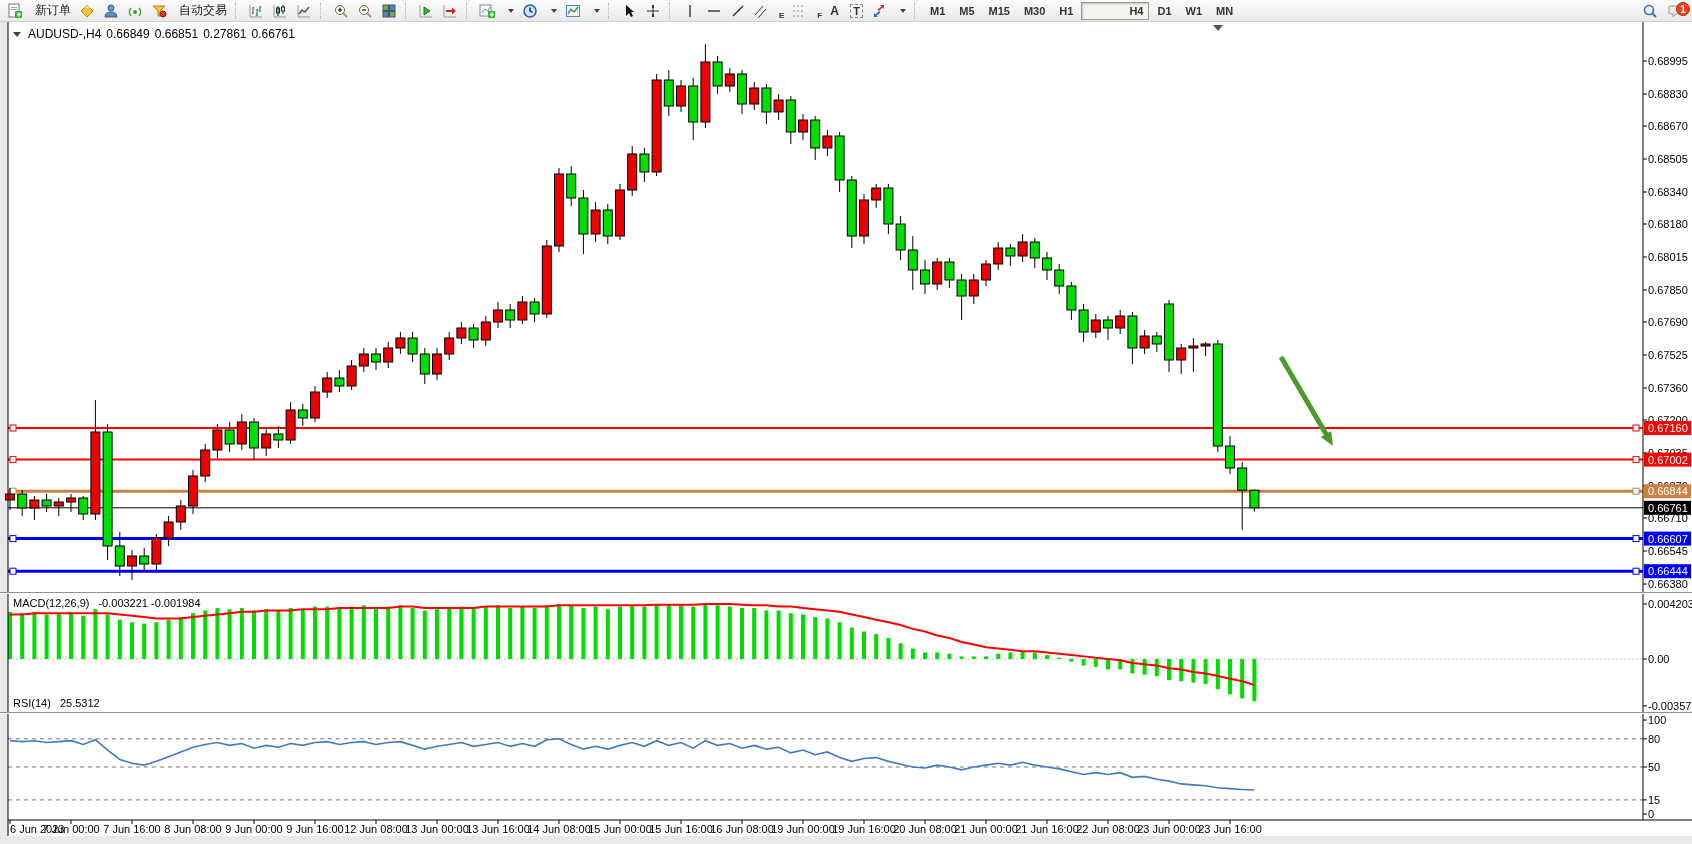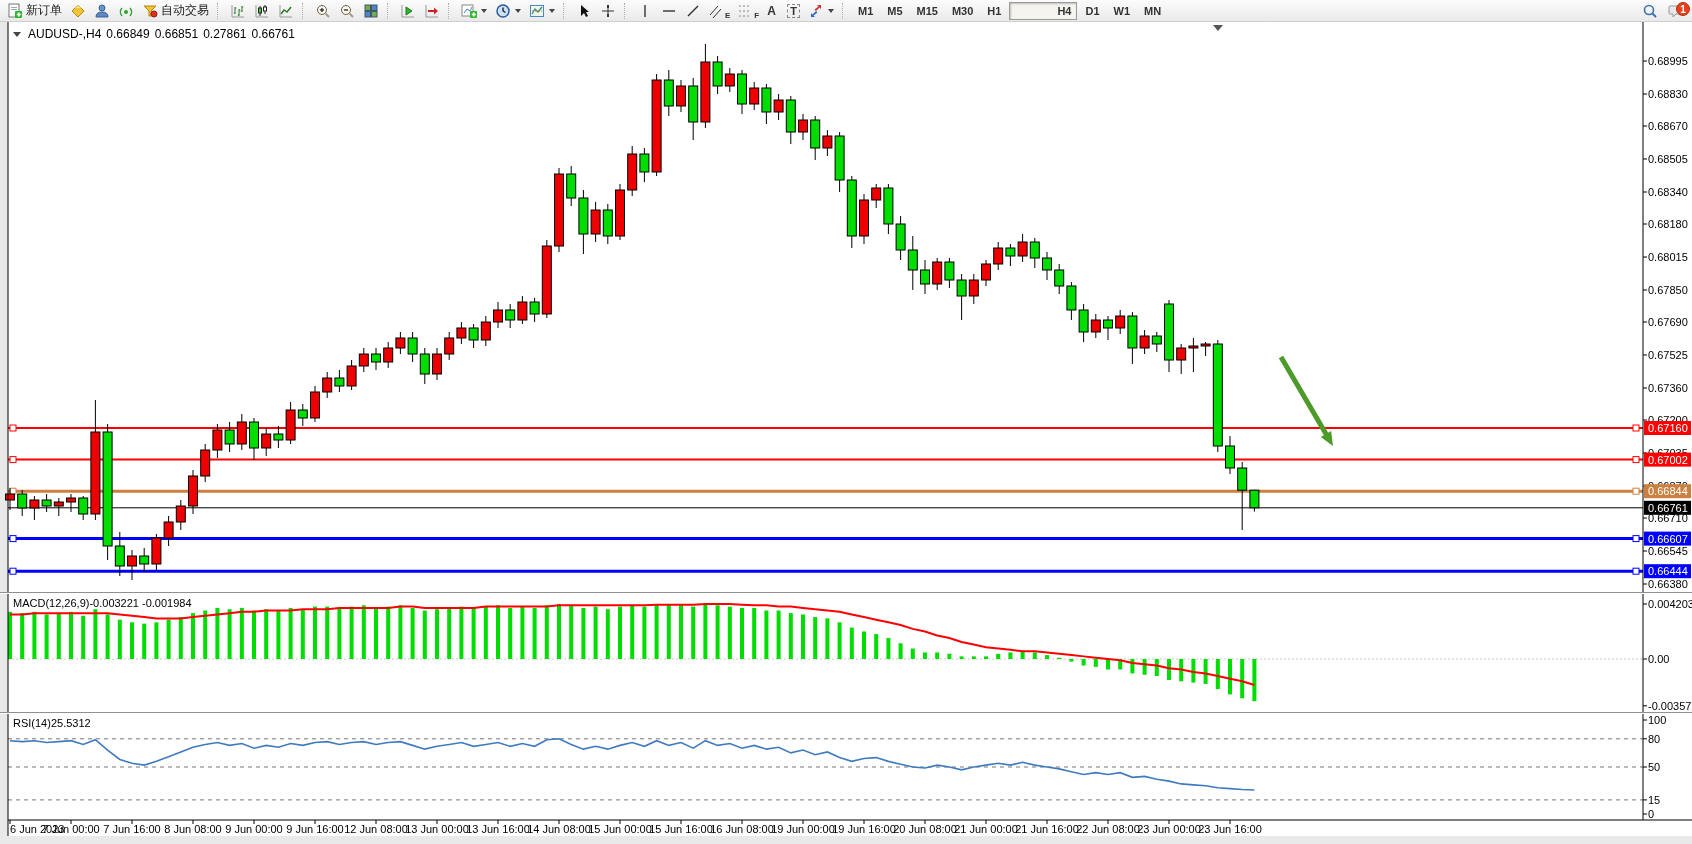--- a/index.html
+++ b/index.html
@@ -10,43 +10,43 @@
   }
   
   .toolbar{
     position:absolute; top:0; left:0; width:1692px; height:22px; z-index:10;
     background:linear-gradient(#fcfcfc,#e9e9e9);
     border-bottom:1px solid #cfcfcf;
     display:flex; align-items:center; padding-left:3px;
   }
   .tbtn{
     height:20px; min-width:20px; display:flex; align-items:center; justify-content:space-between;
-    gap:3px; padding:0 3px; border:1px solid transparent; border-radius:2px;
+    gap:12px; padding:0 3px; border:1px solid transparent; border-radius:2px;
     font-size:12px; color:#222; cursor:default; white-space:nowrap;
   }
   .tbtn svg{ display:block; }
   .sep{ width:6px; height:16px; border-left:1px dotted #adadad; margin:0 3px 0 4px; }
   .caret{ width:0; height:0; border-left:3px solid transparent; border-right:3px solid transparent; border-top:4px solid #444; margin-left:1px; }
   .tf{ font-size:11px; color:#333; padding:2px 5px; margin:0 1px; border:1px solid transparent;font-weight:bold; }
   .tf.active{ background:#f5f4ef; border:1px solid #9a9a9a; box-shadow:inset 1px 1px 2px rgba(0,0,0,.22);padding-left:47px; }
   .tool-letter{ font-size:12px; font-weight:bold; color:#333; }
   .tool-letter-box{ font-size:11px; font-weight:bold; color:#333; border:1px dashed #888; padding:0 2px; line-height:12px; }
   .right-tools{ position:absolute; right:2px; top:0; height:22px; display:flex; align-items:center; gap:2px; }
   .notif-badge{
     width:14px; height:14px; border-radius:50%; background:#e8401c; color:#fff;
     font-size:10px; font-weight:bold; display:flex; align-items:center; justify-content:center;
     border:1px solid #b52f10;
   }
   
   .chart-title{ position:absolute; top:27px; left:13px; z-index:5; font-size:12px; color:#000; display:flex; align-items:center; gap:5px; }
   .chart-title .tri{ width:0; height:0; border-left:4px solid transparent; border-right:4px solid transparent; border-top:5px solid #444; margin-right:2px; }
   .quote{ display:flex; gap:5px;text-align:center; }
-  .ind-label{ position:absolute; z-index:5; font-size:11px; color:#000; display:flex; gap:0; }
+  .ind-label{ position:absolute; z-index:5; font-size:11px; color:#000; display:flex; gap:9px; }
   #macd-label{ top:597px; left:13px; }
-  #rsi-label{ top:717px; left:13px; }
+  #rsi-label{ top:697px; left:13px; }
   #chart-svg{ position:absolute; top:0; left:0; z-index:1; }
 </style>
 </head>
 <body>
 
 <div class="toolbar">
 
   <div class="tbtn">
     <span>
       <svg width="16" height="16">

